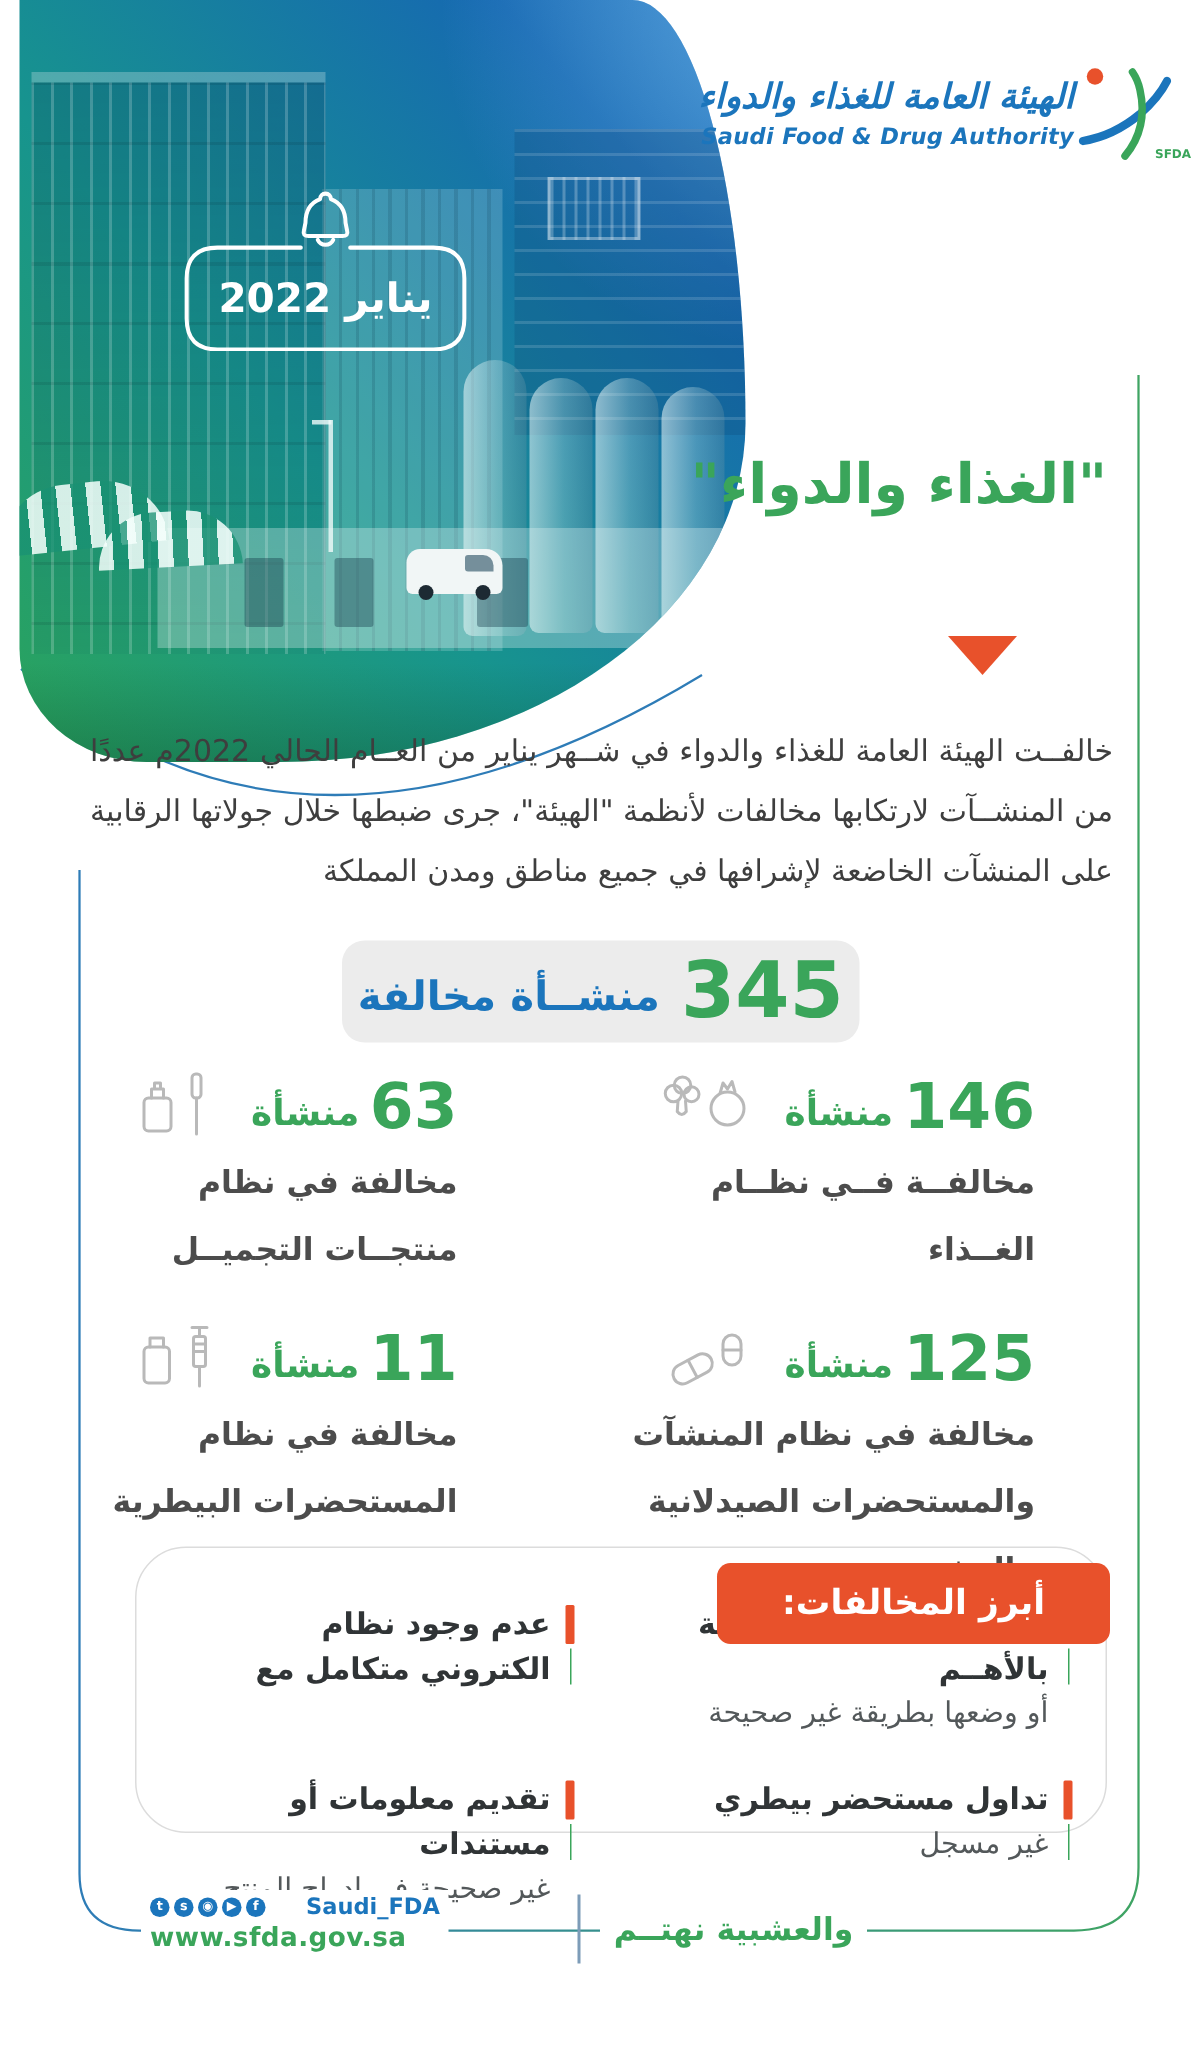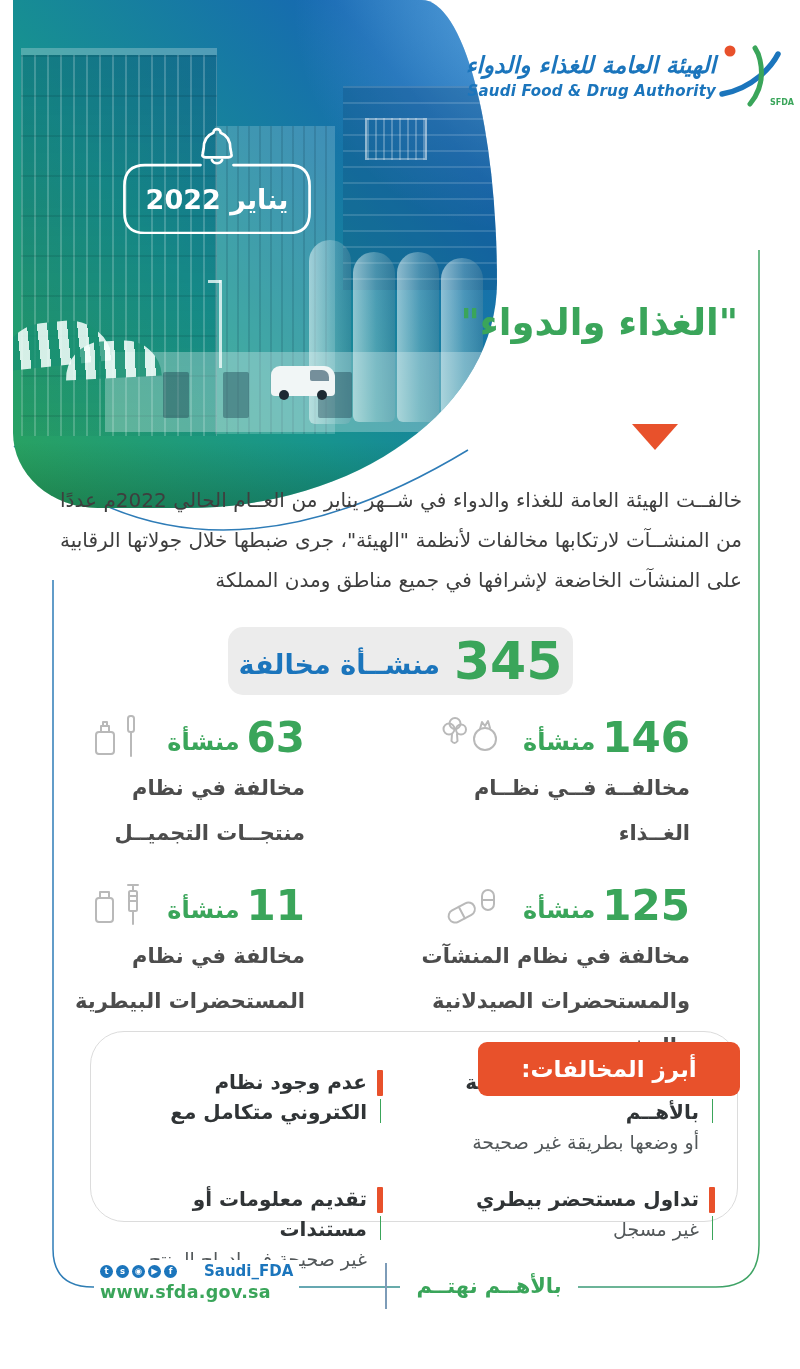--- a/index.html
+++ b/index.html
@@ -283,15 +283,15 @@
       <span class="circ">t</span>
       <span class="circ">s</span>
       <span class="circ">◉</span>
       <span class="circ">▶</span>
       <span class="circ">f</span>
       <span class="handle">Saudi_FDA</span>
     </div>
     <div class="website">www.sfda.gov.sa</div>
   </div>
   <div class="abs separator"></div>
-  <div class="abs tagline">بالأهــم نهتــم</div>
+  <div class="abs tagline">والعشبية نهتــم</div>
 
 </div>
 
 </body></html>

